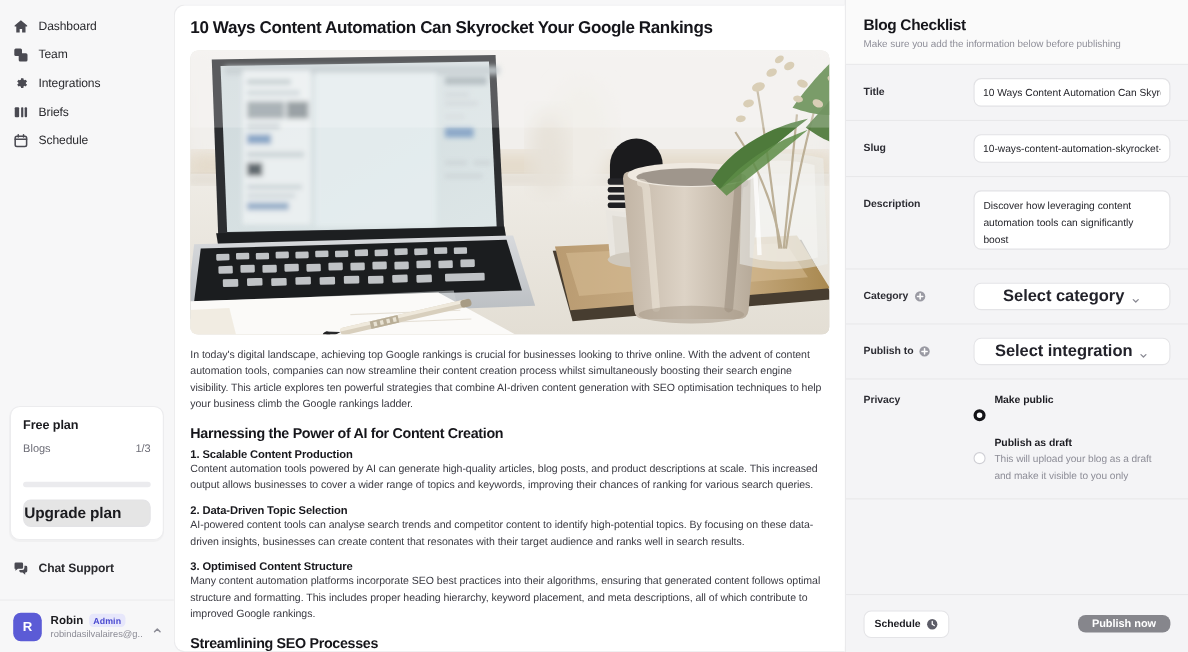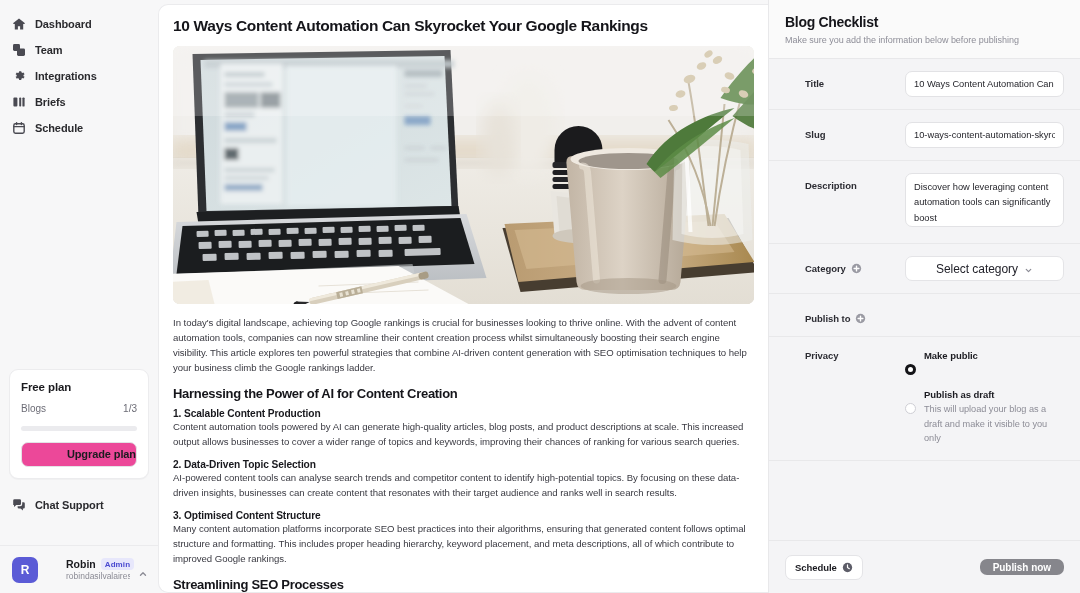--- a/index.html
+++ b/index.html
@@ -35,77 +35,77 @@
   }
   .chev { width: 10px; height: 10px; display:block; }
   .chev svg { display:block; }
 
   .nav { padding: 12px 0 0 0; display: flex; flex-direction: column; gap: 2px; }
   .nav-item {
     display: flex; align-items: center; gap: 9px;
     height: 24px;
     padding: 0 12px;
     cursor: pointer;
-    font-size: 11px; font-weight: 700; color: #2a2a2e;
+    font-size: 11px; font-weight: 400; color: #2a2a2e;
     letter-spacing: -0.1px;
   }
   .nav-ico { width: 14px; height: 14px; display: flex; align-items: center; justify-content: center; color: #4a4a52; flex: 0 0 14px; }
   .nav-ico svg { display: block; }
 
   .sb-spacer { flex: 1 1 auto; }
 
   .plan-card {
     margin: 0 9px 14px 9px;
     background: #ffffff;
     border: 1px solid #ececee;
     border-radius: 9px;
     padding: 11px 11px 11px;
     box-shadow: 0 1px 1px rgba(16,16,20,0.03);
   }
   .plan-title { font-size: 11.5px; font-weight: 700; color: #1b1b1f; margin-bottom: 10px; letter-spacing: -0.1px;}
-  .plan-row { display: flex; justify-content: space-between; align-items: baseline; font-size: 10px; color: #6c6c76; margin-bottom: 12px; }
+  .plan-row { display: flex; justify-content: space-between; align-items: baseline; font-size: 10px; color: #6c6c76; margin-bottom: 24px; }
   .plan-row .cnt { color: #6c6c76; }
   .bar { height: 5px; background: #ebebee; border-radius: 4px; overflow: hidden; margin-bottom: 11px; }
   .bar-fill { height: 100%; background: #d9d9de; border-radius: 4px; }
   .upgrade-btn {
     display: block; width: 100%;
     height: 25px; line-height: 23px;
-    text-align: right;
-    font-size: 11px; font-weight: 700; color: #1b1b1f;
-    background: #ec4899;
+    text-align: left;
+    font-size: 14px; font-weight: 700; color: #1b1b1f;
+    background: #e5e5e5;
     border: 1px solid #e3e3e6;
     border-radius: 7px;
     cursor: pointer;
     letter-spacing: -0.1px;
   }
 
   .chat-support {
     display: flex; align-items: center; gap: 9px;
     padding: 0 12px; height: 24px;
-    margin-bottom: 28px;
+    margin-bottom: 16px;
     cursor: pointer;
     font-size: 11px; font-weight: 600; color: #2a2a2e;
     letter-spacing: -0.1px;
   }
 
   .user-row {
     border-top: 1px solid #ebebed;
     display: flex; align-items: center; gap: 8px;
     padding: 9px 10px 9px 12px;
     cursor: pointer;
     height: 48px;
   }
   .avatar {
     width: 26px; height: 26px; flex: 0 0 26px;
     border-radius: 7px;
     background: #5b5bd6;
     color: #fff; font-size: 12px; font-weight: 700;
     display: flex; align-items: center; justify-content: center;
   }
-  .user-meta { flex: 1; min-width: 0; margin-left: 20px; }
+  .user-meta { flex: 1; min-width: 0; }
   .user-line1 { display: flex; align-items: center; gap: 5px; }
   .user-name { font-size: 10.5px; font-weight: 700; color: #1b1b1f; }
   .badge-admin {
     font-size: 8px; font-weight: 700; color: #4a4ad0;
     background: #e7e7fb; border-radius: 4px;
     padding: 1.5px 4px; letter-spacing: 0.1px;
   }
   .user-email { font-size: 8.5px; color: #8b8b95; margin-top: 1px; overflow: hidden; white-space: nowrap; }
   .caret-up { width: 10px; height: 10px; flex: 0 0 10px; color: #8b8b95;}
 
@@ -179,21 +179,20 @@
     display: flex; align-items: flex-start;
     padding: 12px 16px;
     border-bottom: 1px solid #e8e8ea;
   }
   .field-label {
     width: 100px; flex: 0 0 100px;
     font-size: 9.5px; font-weight: 700; color: #2c2c33;
     padding-top: 7px;
     display: flex; align-items: center; gap: 5px;
     letter-spacing: -0.05px;
-    margin-left: 20px;
   }
   .plus-ico { width: 11px; height: 11px; color: #8a8a94; flex: 0 0 11px; }
   .field-ctl { flex: 1 1 auto; min-width: 0; }
 
   .txt-input {
     width: 100%; height: 26px;
     border: 1px solid #e2e2e5;
     border-radius: 7px;
     background: #fff;
     font-family: "Liberation Sans", sans-serif;
@@ -214,21 +213,21 @@
     line-height: 1.65;
     outline: none; resize: none;
     overflow: hidden;
   }
   .select-btn {
     width: 100%; height: 25px;
     border: 1px solid #e4e4e7;
     border-radius: 7px;
     background: #fff;
     display: flex; align-items: center; justify-content: center; gap: 6px;
-    font-size: 12px; font-weight: 400; color: #22222a;
+    font-size: 15px; font-weight: 700; color: #22222a;
     cursor: pointer;
     letter-spacing: -0.05px;
   }
   .sel-chev { width: 9px; height: 9px; color: #8a8a94; }
 
   .privacy-field { align-items: flex-start; padding-top: 13px; padding-bottom: 14px; }
   .radio-opt { display: flex; gap: 7px; margin-bottom: 14px; }
   .radio-opt:last-child { margin-bottom: 0; }
   .radio-col { width: 12px; flex: 0 0 12px; padding-top: 14px; }
   .radio {
@@ -658,20 +657,30 @@
       <div class="field">
         <div class="field-label">
           <span>Publish to</span>
           <span class="plus-ico">
             <svg viewBox="0 0 12 12" fill="none">
                 <circle cx="6" cy="6" r="5.1" fill="#9a9aa3"></circle>
                 <path d="M6 3.4v5.2M3.4 6h5.2" stroke="#ffffff" stroke-width="1.5" stroke-linecap="round"></path>
               </svg>
           </span>
         </div>
+        <div class="field-ctl">
+          <div class="select-btn">
+            <span>Select integration</span>
+            <span class="sel-chev">
+              <svg viewBox="0 0 12 12" fill="none" stroke="currentColor" stroke-width="1.6" stroke-linecap="round" stroke-linejoin="round">
+                  <path d="M3 4.5L6 7.5L9 4.5"></path>
+                </svg>
+            </span>
+          </div>
+        </div>
       </div>
 
       <div class="field privacy-field">
         <div class="field-label" style="padding-top:0">Privacy</div>
         <div class="field-ctl">
 
           <div class="radio-opt">
             <div class="radio-col">
               <span class="radio checked"></span>
             </div>

